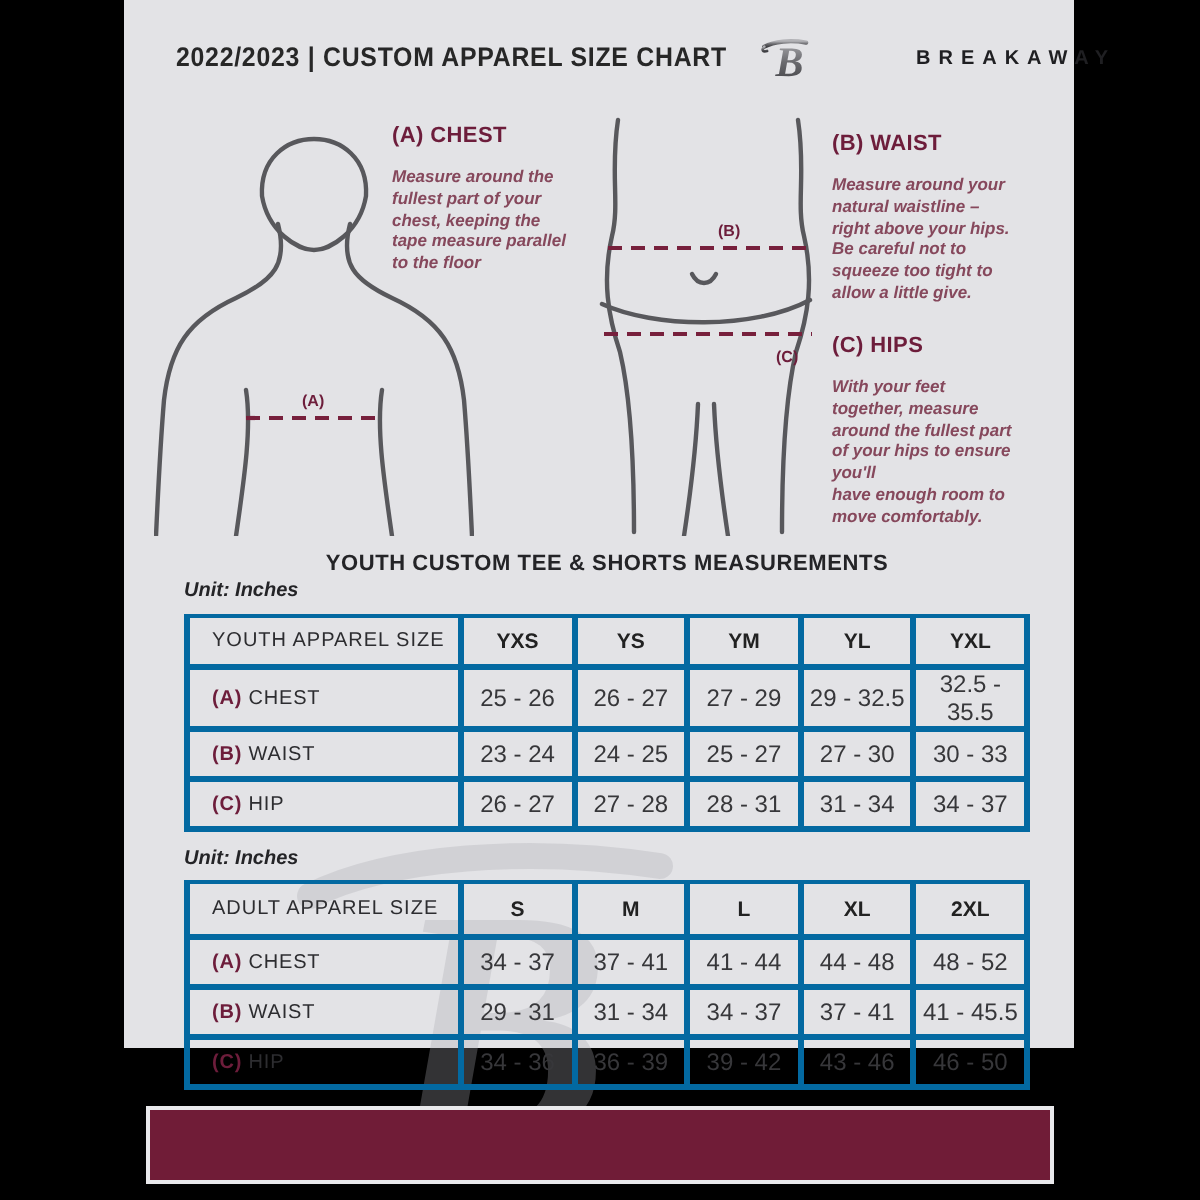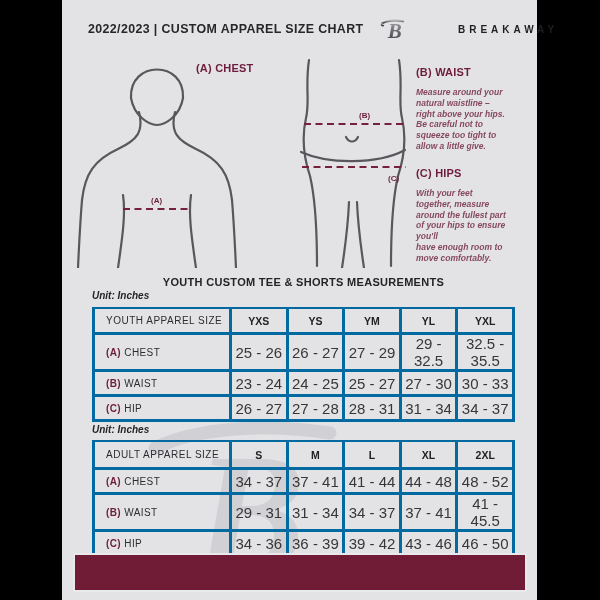--- a/index.html
+++ b/index.html
@@ -1,17 +1,17 @@
 <!DOCTYPE html>
 <html><head>
 <meta charset="utf-8">
 <style>
   html,body{margin:0;padding:0;background:#000;width:600px;height:600px;overflow:hidden;
     font-family:"Liberation Sans",sans-serif;-webkit-font-smoothing:antialiased;}
-  .page{position:absolute;left:62px;top:0;width:475px;height:600px;background:#e3e3e6;}
+  .page{position:absolute;left:62px;top:0;width:475px;height:524px;background:#e3e3e6;}
   .abs{position:absolute;}
 
   
   .doc-title{left:26px;top:21px;font-size:13.5px;font-weight:bold;color:#272727;
     letter-spacing:.4px;transform:scaleX(.92);transform-origin:left center;white-space:nowrap;}
   .brand{left:318px;top:14px;display:flex;align-items:center;gap:6px;}
   .brand-name{font-size:10px;font-weight:bold;color:#1f1f22;letter-spacing:4px;padding-left:44px;}
 
   
   .sec-head{font-size:11px;font-weight:800;color:#6d1d3b;letter-spacing:.2px;}
@@ -30,21 +30,21 @@
   .marker{font-family:"Liberation Sans",sans-serif;font-size:8px;font-weight:bold;fill:#6d1d3b;}
 
   
   .tbl-title{font-size:11px;font-weight:bold;color:#242427;letter-spacing:.3px;text-align:center;width:423px;left:30px;}
   .tbl-unit{font-size:10px;font-style:italic;font-weight:600;color:#242427;text-align:left;width:423px;left:30px;}
   table.sizing{left:30px;border-collapse:collapse;table-layout:fixed;width:423px;background:transparent;position:absolute;}
   table.sizing col.first{width:137px;}
   table.sizing th,table.sizing td{border:3px solid #0369a1;padding:0;text-align:center;}
   table.sizing thead th{font-size:10.5px;font-weight:bold;color:#222;border-bottom-width:2px;border-top-width:2px;}
   table.sizing thead th.first{font-weight:normal;font-size:10px;letter-spacing:.5px;color:#2d2d30;text-align:left;padding-left:11px;}
-  table.sizing td{font-size:15px;color:#37373a;}
+  table.sizing td{font-size:12px;color:#37373a;}
   table.sizing td.first{text-align:left;padding-left:11px;font-size:10px;letter-spacing:.4px;color:#2d2d30;}
   table.sizing .key{color:#6d1d3b;font-weight:bold;}
   #youth-table{top:307px;}  #youth-table th{height:23px;} #youth-table td{height:22px;}
   #adult-table{top:440px;}  #adult-table th{height:25px;} #adult-table td{height:22px;}
   .yt-title{top:276px;} .yt-unit{top:290px;}
   .at-title{top:410px;} .at-unit{top:424px;}
 
   .watermark{left:78px;top:398px;opacity:.30;pointer-events:none;}
   .footer-bar{left:11px;top:553px;width:450px;height:35px;background:#701c37;border:2px solid #e9e9ec;}
 </style>
@@ -92,20 +92,25 @@
     <path class="outline" d="M 8,94 C 34,106 84,107 112,92"></path>
     <path class="outline" d="M 56,144 C 55,168 52,190 49,210"></path>
     <path class="outline" d="M 64,144 C 65,168 68,190 71,210"></path>
     <path class="dash" d="M 11,66 H 112"></path>
     <text class="marker" x="66" y="60">(B)</text>
     <path class="dash" d="M 9,109 H 113"></path>
     <text class="marker" x="95" y="123">(C)</text>
   </svg>
 
   <div class="abs sec-head sec-a-head">(A) CHEST</div>
+  <div class="abs sec-body sec-a-body">Measure around the
+fullest part of your
+chest, keeping the
+tape measure parallel
+to the floor</div>
   <div class="abs sec-head sec-b-head">(B) WAIST</div>
   <div class="abs sec-body sec-b-body">Measure around your
 natural waistline –
 right above your hips.
 Be careful not to
 squeeze too tight to
 allow a little give.</div>
   <div class="abs sec-head sec-c-head">(C) HIPS</div>
   <div class="abs sec-body sec-c-body">With your feet
 together, measure

